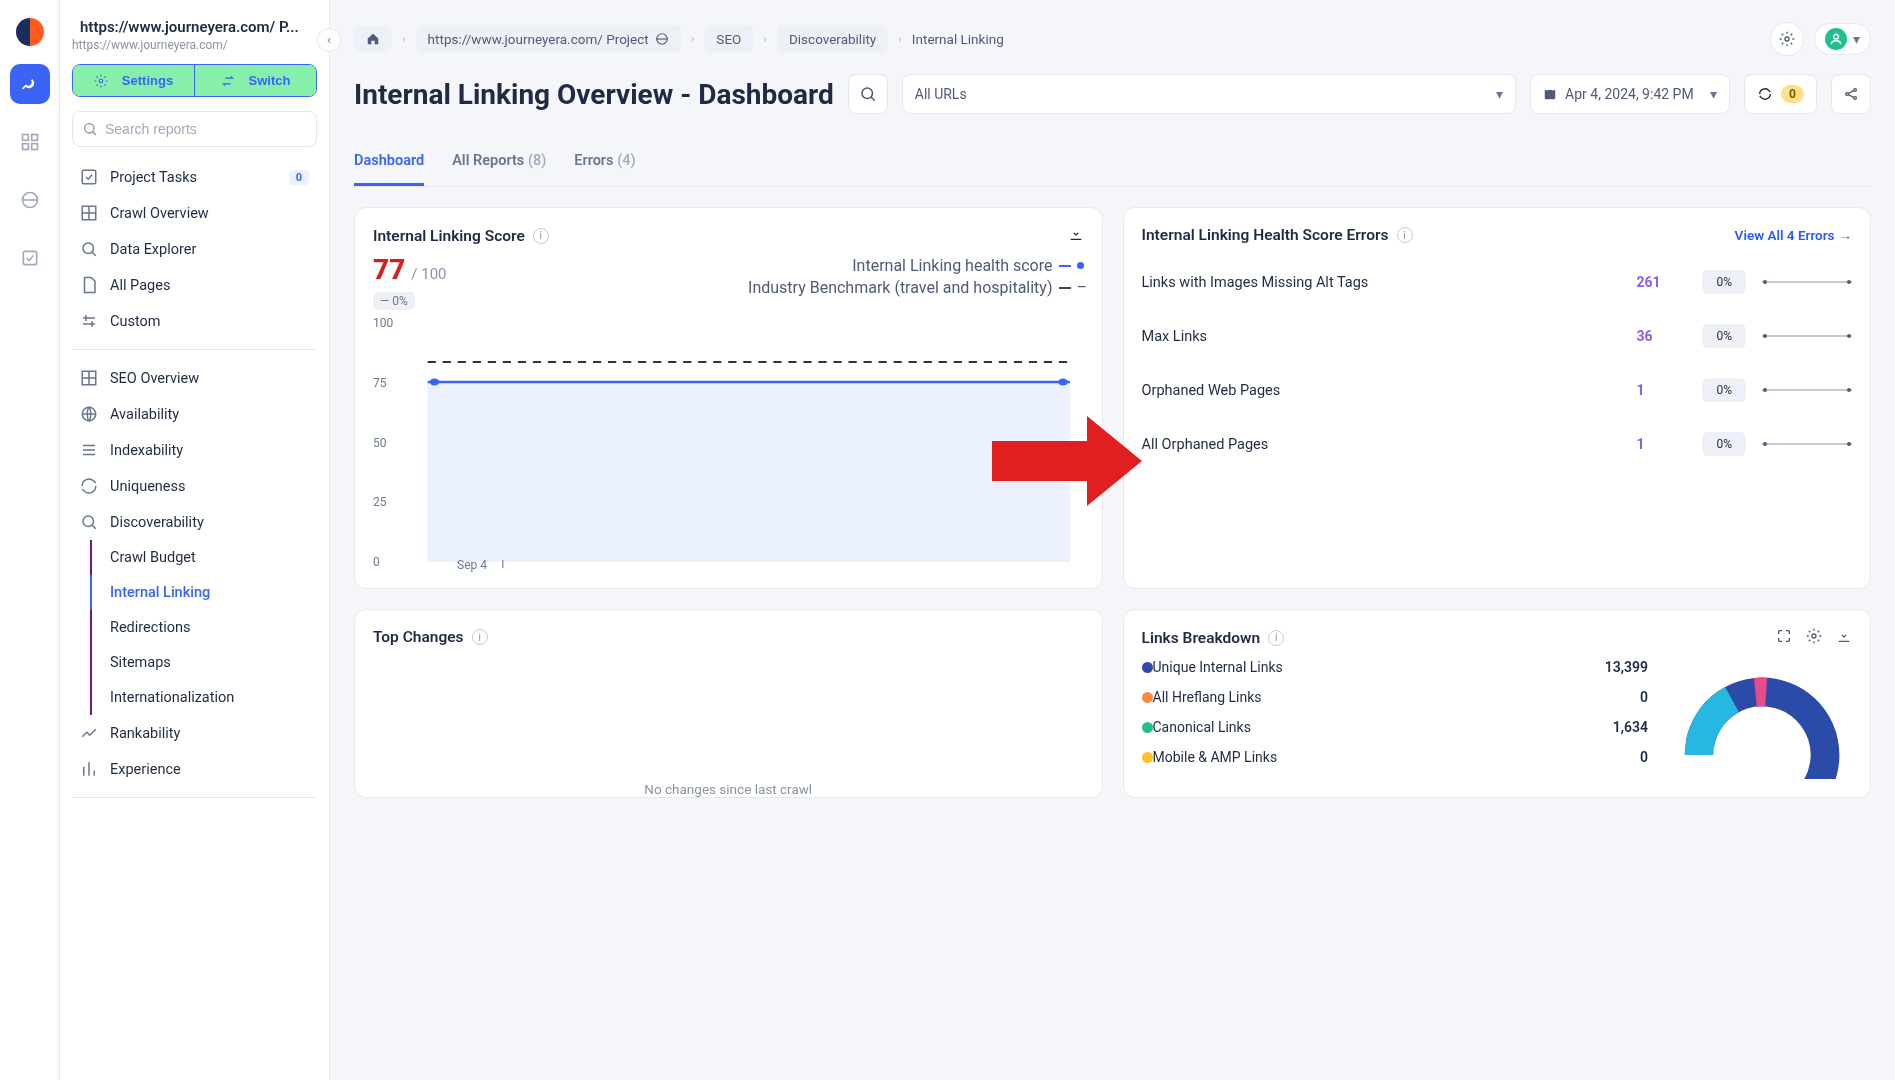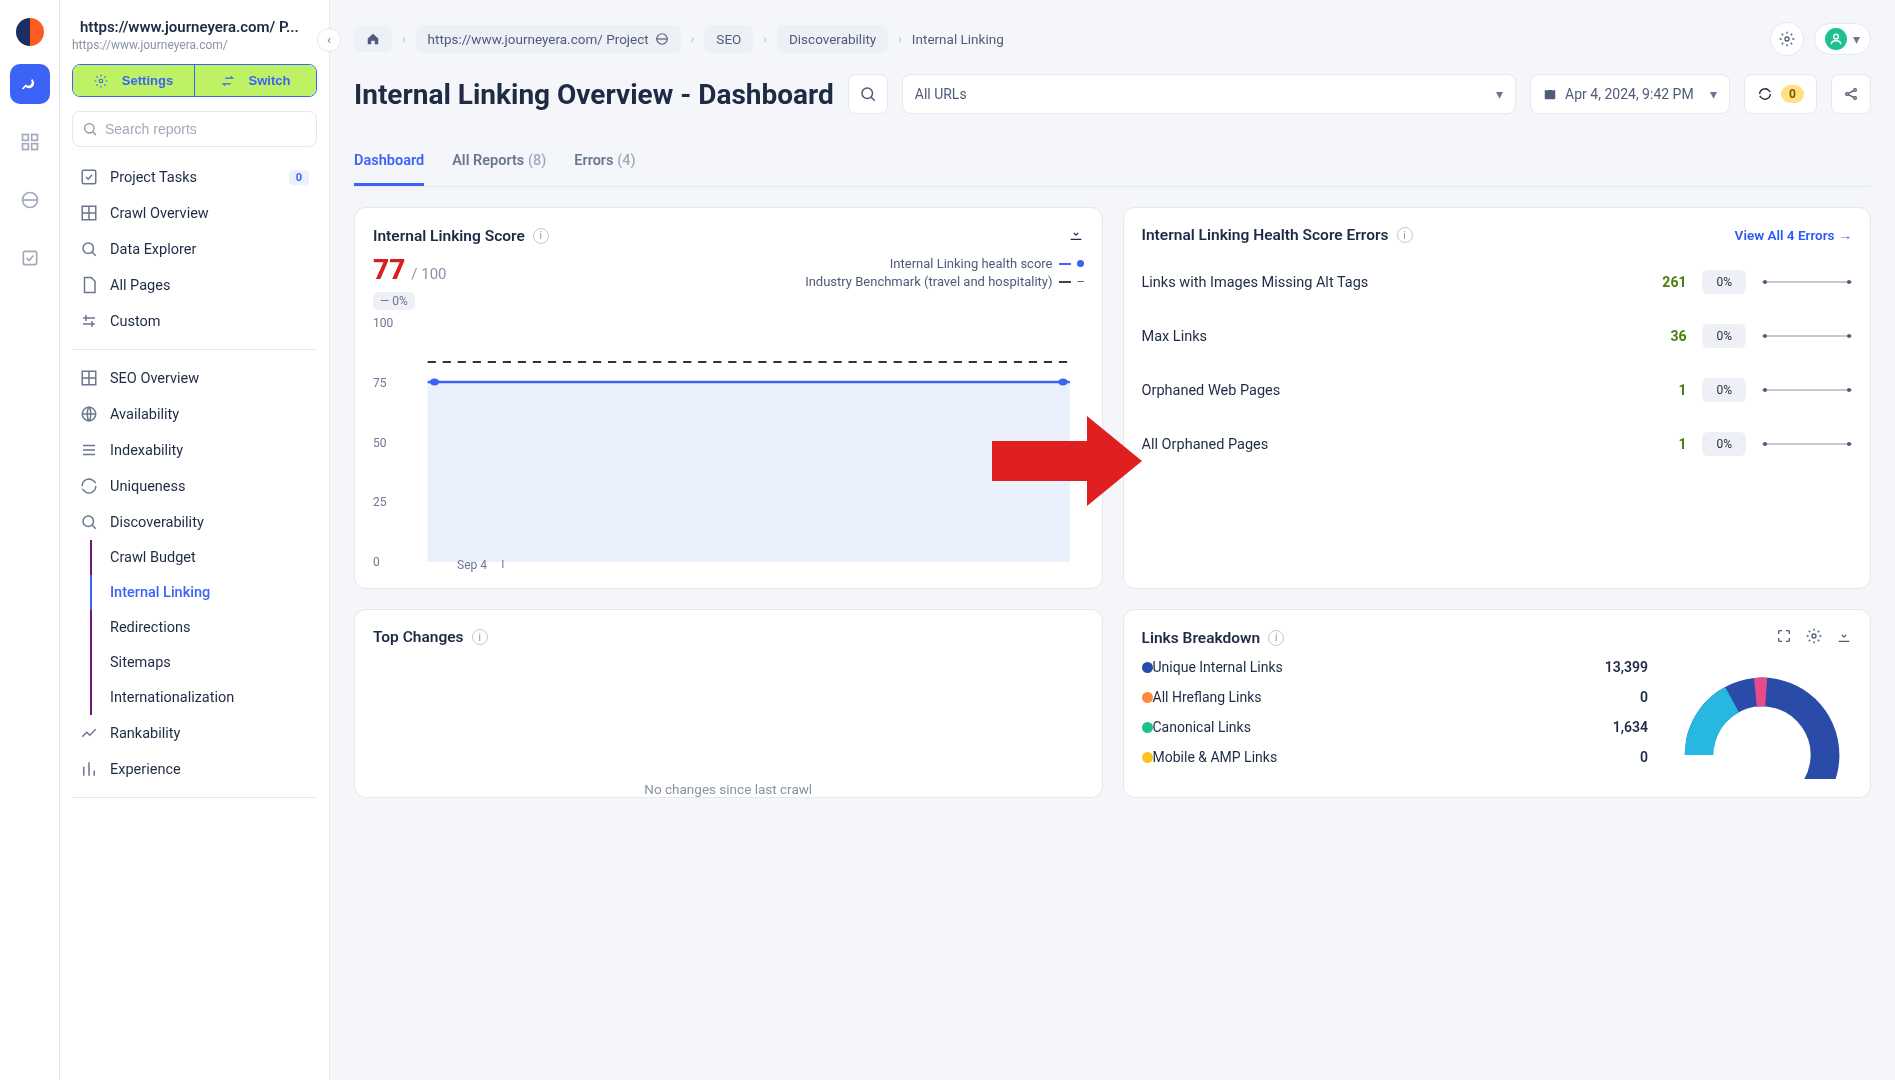--- a/index.html
+++ b/index.html
@@ -12,21 +12,21 @@
 .rail-icon { width: 40px; height: 40px; border-radius: 10px; display: flex; align-items: center; justify-content: center; cursor: pointer; color: #a1a9bb; }
 .rail-icon.active { background: #3b63f6; color: #fff; }
 .rail-icon svg { width: 20px; height: 20px; }
 
 
 .sidebar { width: 270px; background: #fff; border-right: 1px solid #e5e8ef; display: flex; flex-direction: column; padding: 18px 12px 0 12px; position: relative; }
 .sidebar-collapse { position: absolute; right: -12px; top: 28px; width: 24px; height: 24px; border-radius: 50%; background: #fff; border: 1px solid #e5e8ef; display: flex; align-items: center; justify-content: center; cursor: pointer; color: #6b7690; font-size: 12px; }
 .proj-title { font-size: 15px; font-weight: 600; color: #1f2a44; white-space: nowrap; overflow: hidden; text-overflow: ellipsis; width: 100%; padding-left: 8px; }
 .proj-sub { font-size: 12px; color: #8a93a6; margin-top: 2px; }
 .btn-row { display: flex; margin-top: 12px; border: 1px solid #3b63f6; border-radius: 8px; overflow: hidden; }
-.btn-row button { flex: 1; background: #bef264; color: #3b63f6; border: none; font-size: 13px; font-weight: 600; padding: 8px; cursor: pointer; display: flex; gap: 14px; align-items: center; justify-content: center; }
+.btn-row button { flex: 1; background: #86efac; color: #3b63f6; border: none; font-size: 13px; font-weight: 600; padding: 8px; cursor: pointer; display: flex; gap: 14px; align-items: center; justify-content: center; }
 .btn-row button + button { border-left: 1px solid #3b63f6; }
 .search-box { margin-top: 14px; position: relative; }
 .search-box input { width: 100%; padding: 9px 10px 9px 32px; border: 1px solid #e5e8ef; border-radius: 8px; font-size: 14px; color: #1f2a44; }
 .search-box input::placeholder { color: #a1a9bb; }
 .search-box svg { position: absolute; left: 10px; top: 50%; transform: translateY(-50%); width: 16px; height: 16px; color: #8a93a6; }
 
 .nav { margin-top: 12px; overflow-y: auto; flex: 1; }
 .nav-item { display: flex; align-items: center; gap: 12px; padding: 9px 8px; border-radius: 6px; cursor: pointer; color: #1f2a44; font-size: 14.5px; }
 .nav-item svg { width: 18px; height: 18px; color: #6b7690; flex-shrink: 0; }
 .nav-item .badge { margin-left: auto; background: #eaf1ff; color: #3b63f6; font-size: 11px; font-weight: 700; border-radius: 4px; padding: 1px 7px; }
@@ -66,35 +66,35 @@
 .card-header { display: flex; align-items: center; gap: 8px; }
 .card-title { font-size: 15.5px; font-weight: 600; color: #1f2a44; }
 .info-ic { width: 16px; height: 16px; border: 1px solid #c4cad9; border-radius: 50%; display: inline-flex; align-items: center; justify-content: center; font-size: 10px; color: #8a93a6; }
 .view-all { color: #2a5bf5; font-weight: 600; font-size: 13.5px; text-decoration: none; display: inline-flex; align-items: center; gap: 4px; }
 .dl-ic { cursor: pointer; color: #1f2a44; }
 
 .score-row { display: flex; align-items: baseline; gap: 6px; margin-top: 8px; }
 .score-big { font-size: 28px; font-weight: 800; color: #d81e1e; }
 .score-max { font-size: 15px; color: #8a93a6; }
 .delta-pill { background: #eef0f5; color: #6b7690; font-size: 12px; border-radius: 5px; padding: 2px 7px; display: inline-block; margin-top: 6px; }
-.legend { margin-top: 8px; text-align: left; font-size: 13px; color: #4f5b78; }
+.legend { margin-top: 8px; text-align: left; font-size: 16px; color: #4f5b78; }
 .legend-row { display: flex; justify-content: flex-end; align-items: center; gap: 6px; margin-top: 3px; }
 .legend-line { width: 12px; border-top: 2px solid #3b63f6; }
 .legend-dash { width: 12px; border-top: 2px dashed #444; }
 .legend-dot { width: 7px; height: 7px; border-radius: 50%; background: #3b63f6; }
 
 .chart { position: relative; height: 260px; width: 100%; }
 .chart svg { position: absolute; inset: 0; width: 100%; height: 100%; }
 .ylab { position: absolute; left: 0; font-size: 12px; color: #6b7690; transform: translateY(-50%); }
 .xlab { position: absolute; bottom: -2px; font-size: 12px; color: #6b7690; }
 
 .errors-list { display: flex; flex-direction: column; gap: 30px; margin-top: 26px; }
 .err-row { display: flex; align-items: center; gap: 16px; }
 .err-label { font-size: 14.5px; color: #1f2a44; flex: 1; }
-.err-count { color: #4d7c0f; font-weight: 700; width: 50px; text-align: right; }
+.err-count { color: #8b5cf6; font-weight: 700; width: 50px; }
 .err-pct-pill { background: #eef0f5; color: #1f2a44; font-size: 12px; border-radius: 6px; padding: 5px 14px; }
 .sparkline { width: 90px; height: 18px; }
 
 .top-changes { min-height: 180px; position: relative; }
 .no-changes { position: absolute; bottom: 0; left: 50%; transform: translateX(-50%); color: #8a93a6; font-size: 13.5px; }
 
 .links-list { margin-top: 12px; display: flex; gap: 24px; }
 .links-left { flex: 1; display: flex; flex-direction: column; gap: 14px; }
 .link-row { display: flex; align-items: center; }
 .dot { width: 11px; height: 11px; border-radius: 50%; }

